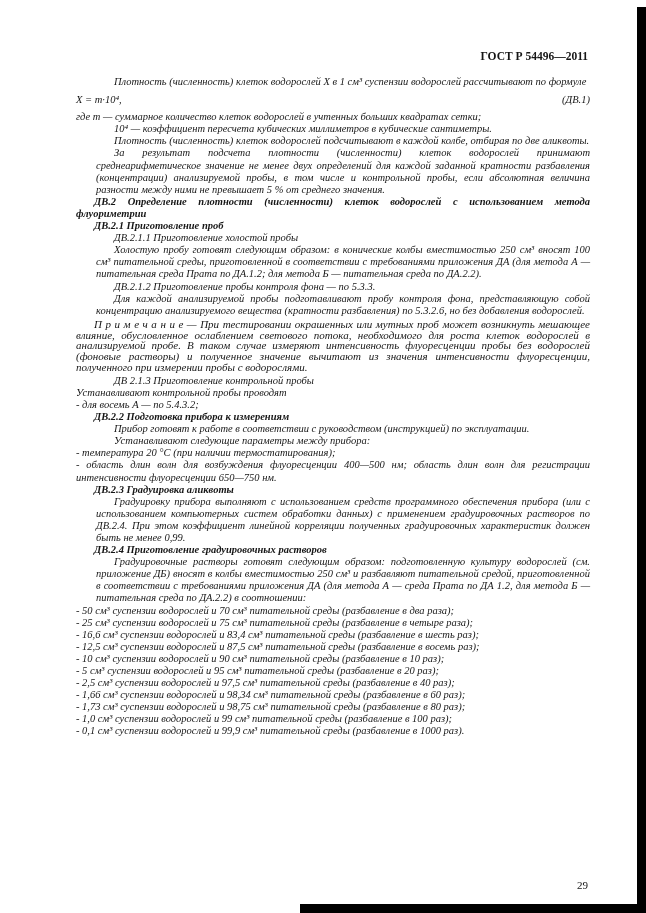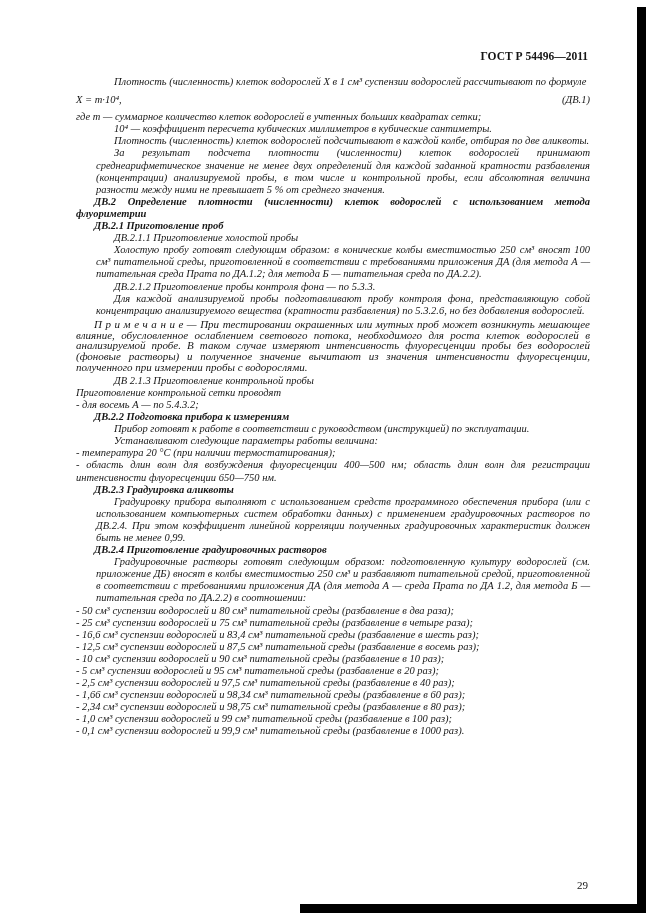--- a/index.html
+++ b/index.html
@@ -86,40 +86,40 @@
       <p class="indent">Плотность (численность) клеток водорослей подсчитывают в каждой колбе, отбирая по две аликвоты.</p>
       <p class="indent">За результат подсчета плотности (численности) клеток водорослей принимают среднеарифметическое значение не менее двух определений для каждой заданной кратности разбавления (концентрации) анализируемой пробы, в том числе и контрольной пробы, если абсолютная величина разности между ними не превышает 5 % от среднего значения.</p>
       <p class="bold">ДВ.2 Определение плотности (численности) клеток водорослей с использованием метода флуориметрии</p>
       <p class="bold">ДВ.2.1 Приготовление проб</p>
       <p class="indent">ДВ.2.1.1 Приготовление холостой пробы</p>
       <p class="indent">Холостую пробу готовят следующим образом: в конические колбы вместимостью 250 см³ вносят 100 см³ питательной среды, приготовленной в соответствии с требованиями приложения ДА (для метода А — питательная среда Прата по ДА.1.2; для метода Б — питательная среда по ДА.2.2).</p>
       <p class="indent">ДВ.2.1.2 Приготовление пробы контроля фона — по 5.3.3.</p>
       <p class="indent">Для каждой анализируемой пробы подготавливают пробу контроля фона, представляющую собой концентрацию анализируемого вещества (кратности разбавления) по 5.3.2.6, но без добавления водорослей.</p>
       <p class="note">П р и м е ч а н и е — При тестировании окрашенных или мутных проб может возникнуть мешающее влияние, обусловленное ослаблением светового потока, необходимого для роста клеток водорослей в анализируемой пробе. В таком случае измеряют интенсивность флуоресценции пробы без водорослей (фоновые растворы) и полученное значение вычитают из значения интенсивности флуоресценции, полученного при измерении пробы с водорослями.</p>
       <p class="indent">ДВ 2.1.3 Приготовление контрольной пробы</p>
-      <p class="noindent">Приготовление контрольной сетки проводят</p>
+      <p class="noindent">Устанавливают контрольной пробы проводят</p>
       <p class="list">- для восемь А — по 5.4.3.2;</p>
       <p class="bold">ДВ.2.2 Подготовка прибора к измерениям</p>
       <p class="indent">Прибор готовят к работе в соответствии с руководством (инструкцией) по эксплуатации.</p>
-      <p class="indent">Устанавливают следующие параметры работы величина:</p>
+      <p class="indent">Устанавливают следующие параметры между прибора:</p>
       <p class="list">- температура 20 °C (при наличии термостатирования);</p>
       <p class="list">- область длин волн для возбуждения флуоресценции 400—500 нм; область длин волн для регистрации интенсивности флуоресценции 650—750 нм.</p>
       <p class="bold">ДВ.2.3 Градуировка аликвоты</p>
       <p class="indent">Градуировку прибора выполняют с использованием средств программного обеспечения прибора (или с использованием компьютерных систем обработки данных) с применением градуировочных растворов по ДВ.2.4. При этом коэффициент линейной корреляции полученных градуировочных характеристик должен быть не менее 0,99.</p>
       <p class="bold">ДВ.2.4 Приготовление градуировочных растворов</p>
       <p class="indent">Градуировочные растворы готовят следующим образом: подготовленную культуру водорослей (см. приложение ДБ) вносят в колбы вместимостью 250 см³ и разбавляют питательной средой, приготовленной в соответствии с требованиями приложения ДА (для метода А — среда Прата по ДА 1.2, для метода Б — питательная среда по ДА.2.2) в соотношении:</p>
-      <p class="list">- 50 см³ суспензии водорослей и 80 см³ питательной среды (разбавление в два раза);</p>
+      <p class="list">- 50 см³ суспензии водорослей и 70 см³ питательной среды (разбавление в два раза);</p>
       <p class="list">- 25 см³ суспензии водорослей и 75 см³ питательной среды (разбавление в четыре раза);</p>
       <p class="list">- 16,6 см³ суспензии водорослей и 83,4 см³ питательной среды (разбавление в шесть раз);</p>
       <p class="list">- 12,5 см³ суспензии водорослей и 87,5 см³ питательной среды (разбавление в восемь раз);</p>
       <p class="list">- 10 см³ суспензии водорослей и 90 см³ питательной среды (разбавление в 10 раз);</p>
       <p class="list">- 5 см³ суспензии водорослей и 95 см³ питательной среды (разбавление в 20 раз);</p>
       <p class="list">- 2,5 см³ суспензии водорослей и 97,5 см³ питательной среды (разбавление в 40 раз);</p>
       <p class="list">- 1,66 см³ суспензии водорослей и 98,34 см³ питательной среды (разбавление в 60 раз);</p>
-      <p class="list">- 2,34 см³ суспензии водорослей и 98,75 см³ питательной среды (разбавление в 80 раз);</p>
+      <p class="list">- 1,73 см³ суспензии водорослей и 98,75 см³ питательной среды (разбавление в 80 раз);</p>
       <p class="list">- 1,0 см³ суспензии водорослей и 99 см³ питательной среды (разбавление в 100 раз);</p>
       <p class="list">- 0,1 см³ суспензии водорослей и 99,9 см³ питательной среды (разбавление в 1000 раз).</p>
     </div>
 
   <div class="footer">
     <span>29</span>
   </div>
 
   <div class="scan-edge-right"></div>
   <div class="scan-edge-bottom"></div>

